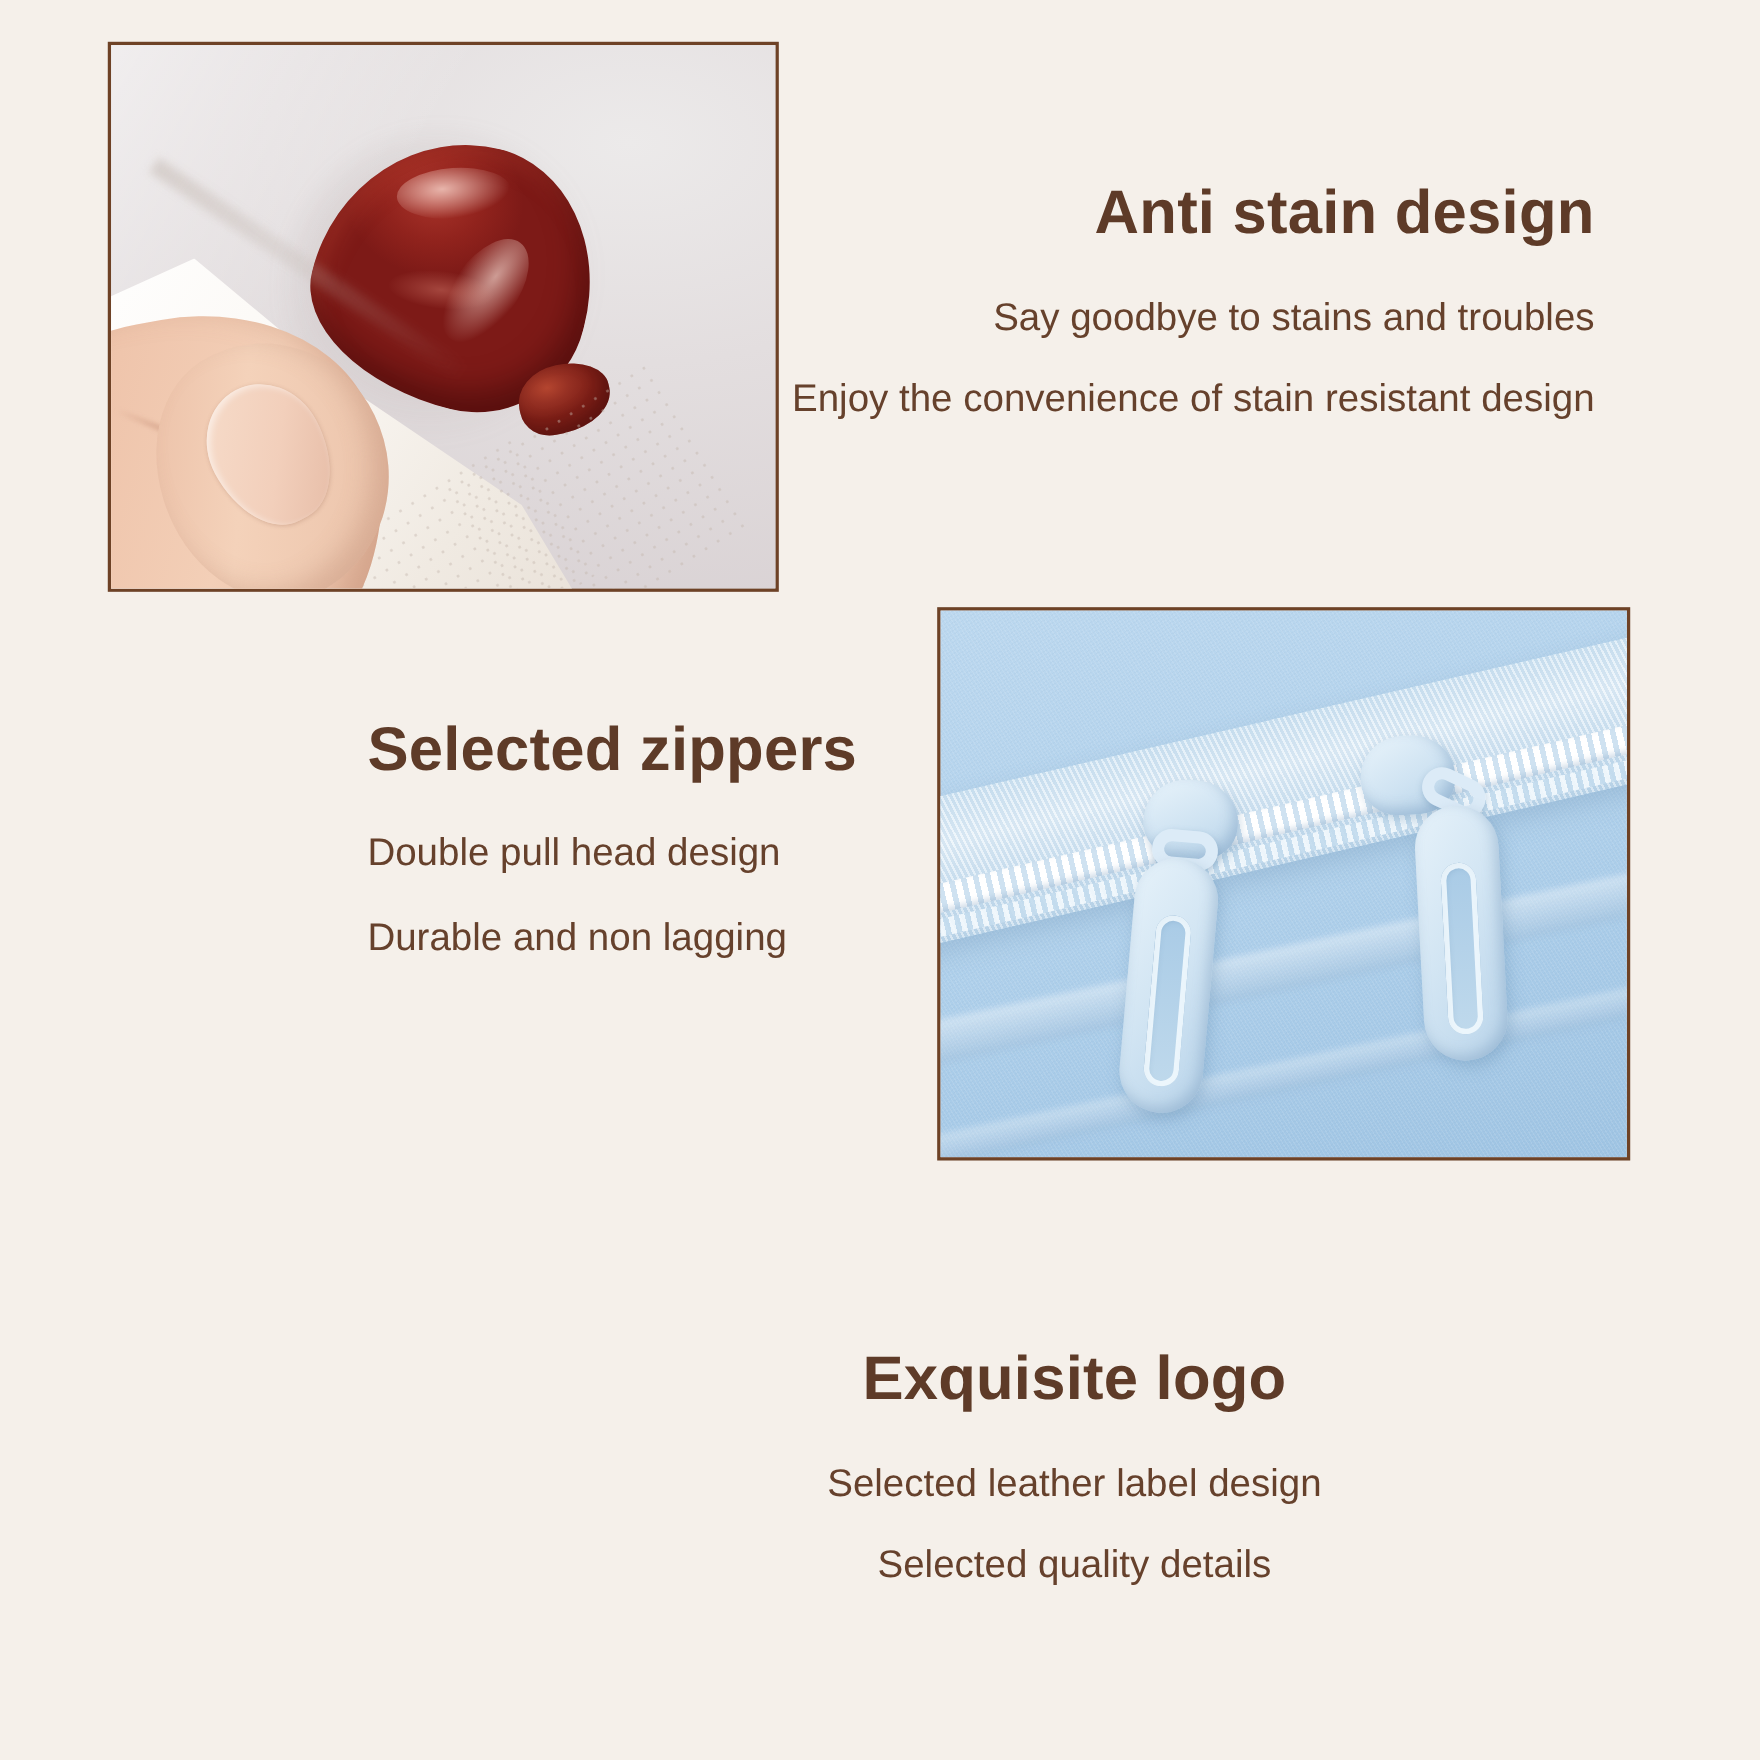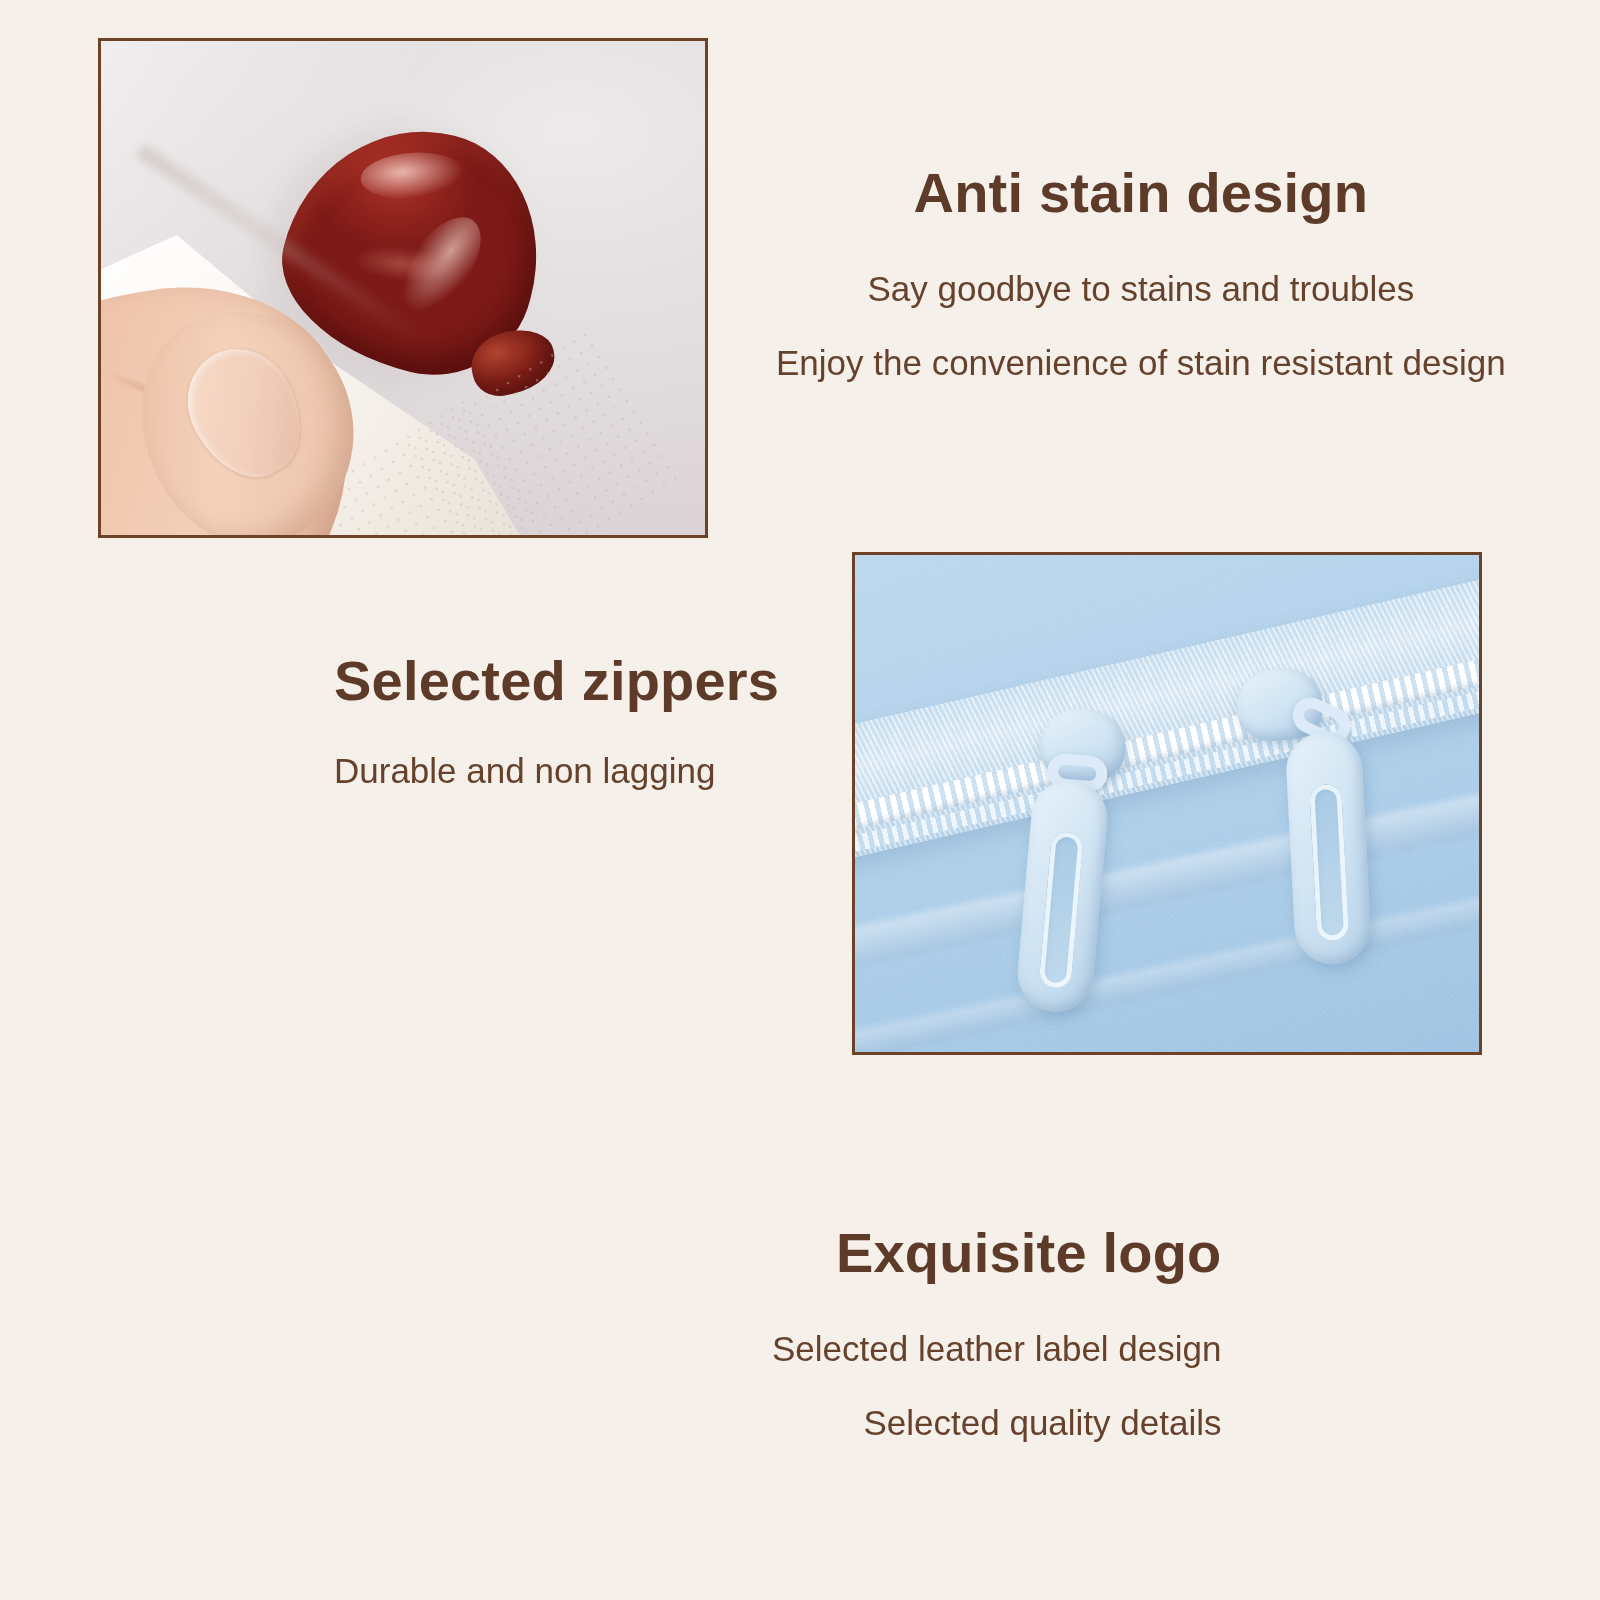--- a/index.html
+++ b/index.html
@@ -376,29 +376,29 @@
     line-height: 1.1;
   }
   .tb-line {
     font-size: 35px;
     font-weight: 400;
     color: #66412c;
     white-space: nowrap;
     line-height: 1.1;
   }
 
-  #text-stain { left: 776px; top: 162px; text-align: center; }
+  #text-stain { left: 720px; top: 162px; text-align: right; }
   #text-stain .tb-line-1 { margin-top: 46px; }
   #text-stain .tb-line-2 { margin-top: 36px; }
 
   #text-zipper { left: 334px; top: 650px; width: 444px; }
   #text-zipper .tb-line-1 { margin-top: 44px; }
   #text-zipper .tb-line-2 { margin-top: 40px; }
 
-  #text-logo { left: 752px; top: 1222px; text-align: right; margin-left: 20px; }
+  #text-logo { left: 752px; top: 1222px; text-align: center; }
   #text-logo .tb-line-1 { margin-top: 46px; }
   #text-logo .tb-line-2 { margin-top: 36px; }
 </style>
 </head>
 <body>
 
 <div class="stage">
 
   <div class="panel" id="panel-stain">
     <div class="stain-bg"></div>
@@ -420,20 +420,21 @@
   </div>
 
   <div class="text-block" id="text-stain">
     <div class="tb-title">Anti stain design</div>
     <div class="tb-line tb-line-1">Say goodbye to stains and troubles</div>
     <div class="tb-line tb-line-2">Enjoy the convenience of stain resistant design</div>
   </div>
 
   <div class="text-block" id="text-zipper">
     <div class="tb-title">Selected zippers</div>
+    <div class="tb-line tb-line-1">Double pull head design</div>
     <div class="tb-line tb-line-2">Durable and non lagging</div>
   </div>
 
   <div class="panel" id="panel-zipper">
     <div class="zip-fabric"></div>
     <div class="zip-seam"></div>
     <div class="zip-seam2"></div>
     <div class="zip-tape"></div>
     <div class="zip-teeth"></div>
     <div class="zip-teeth2"></div>

